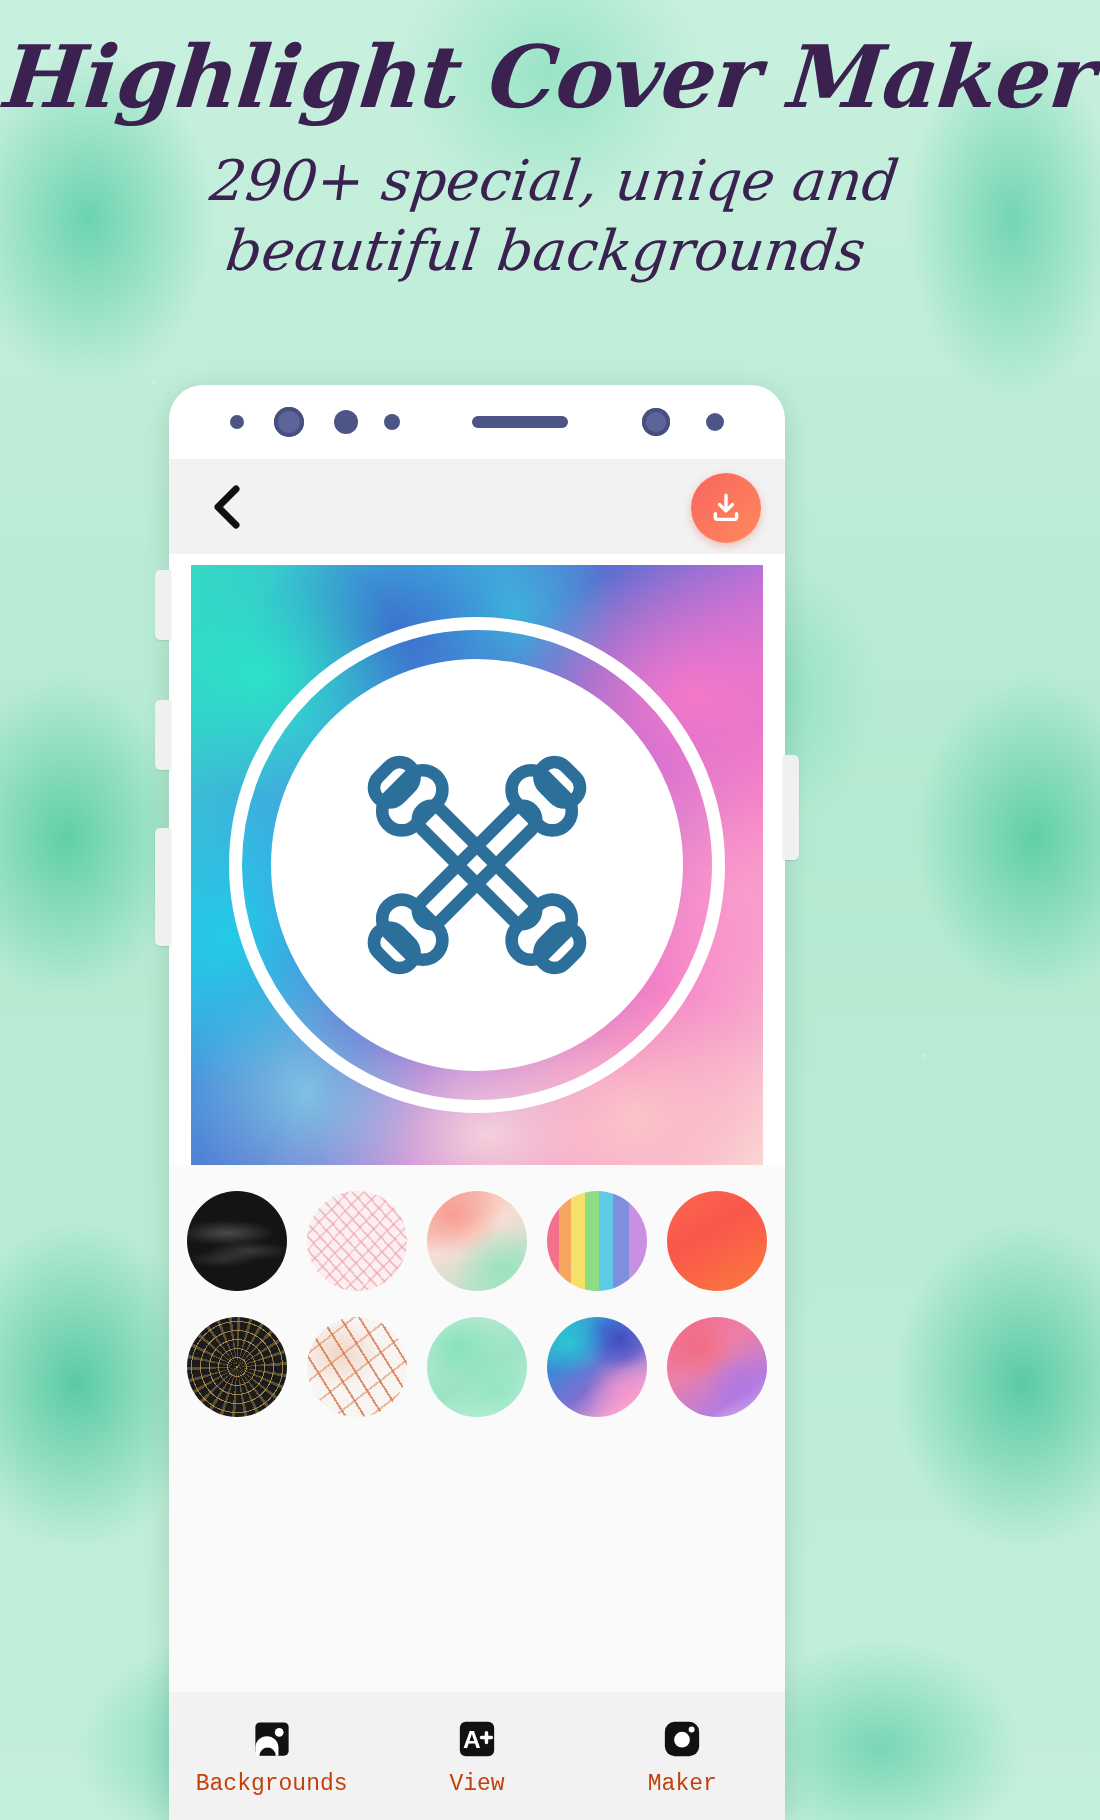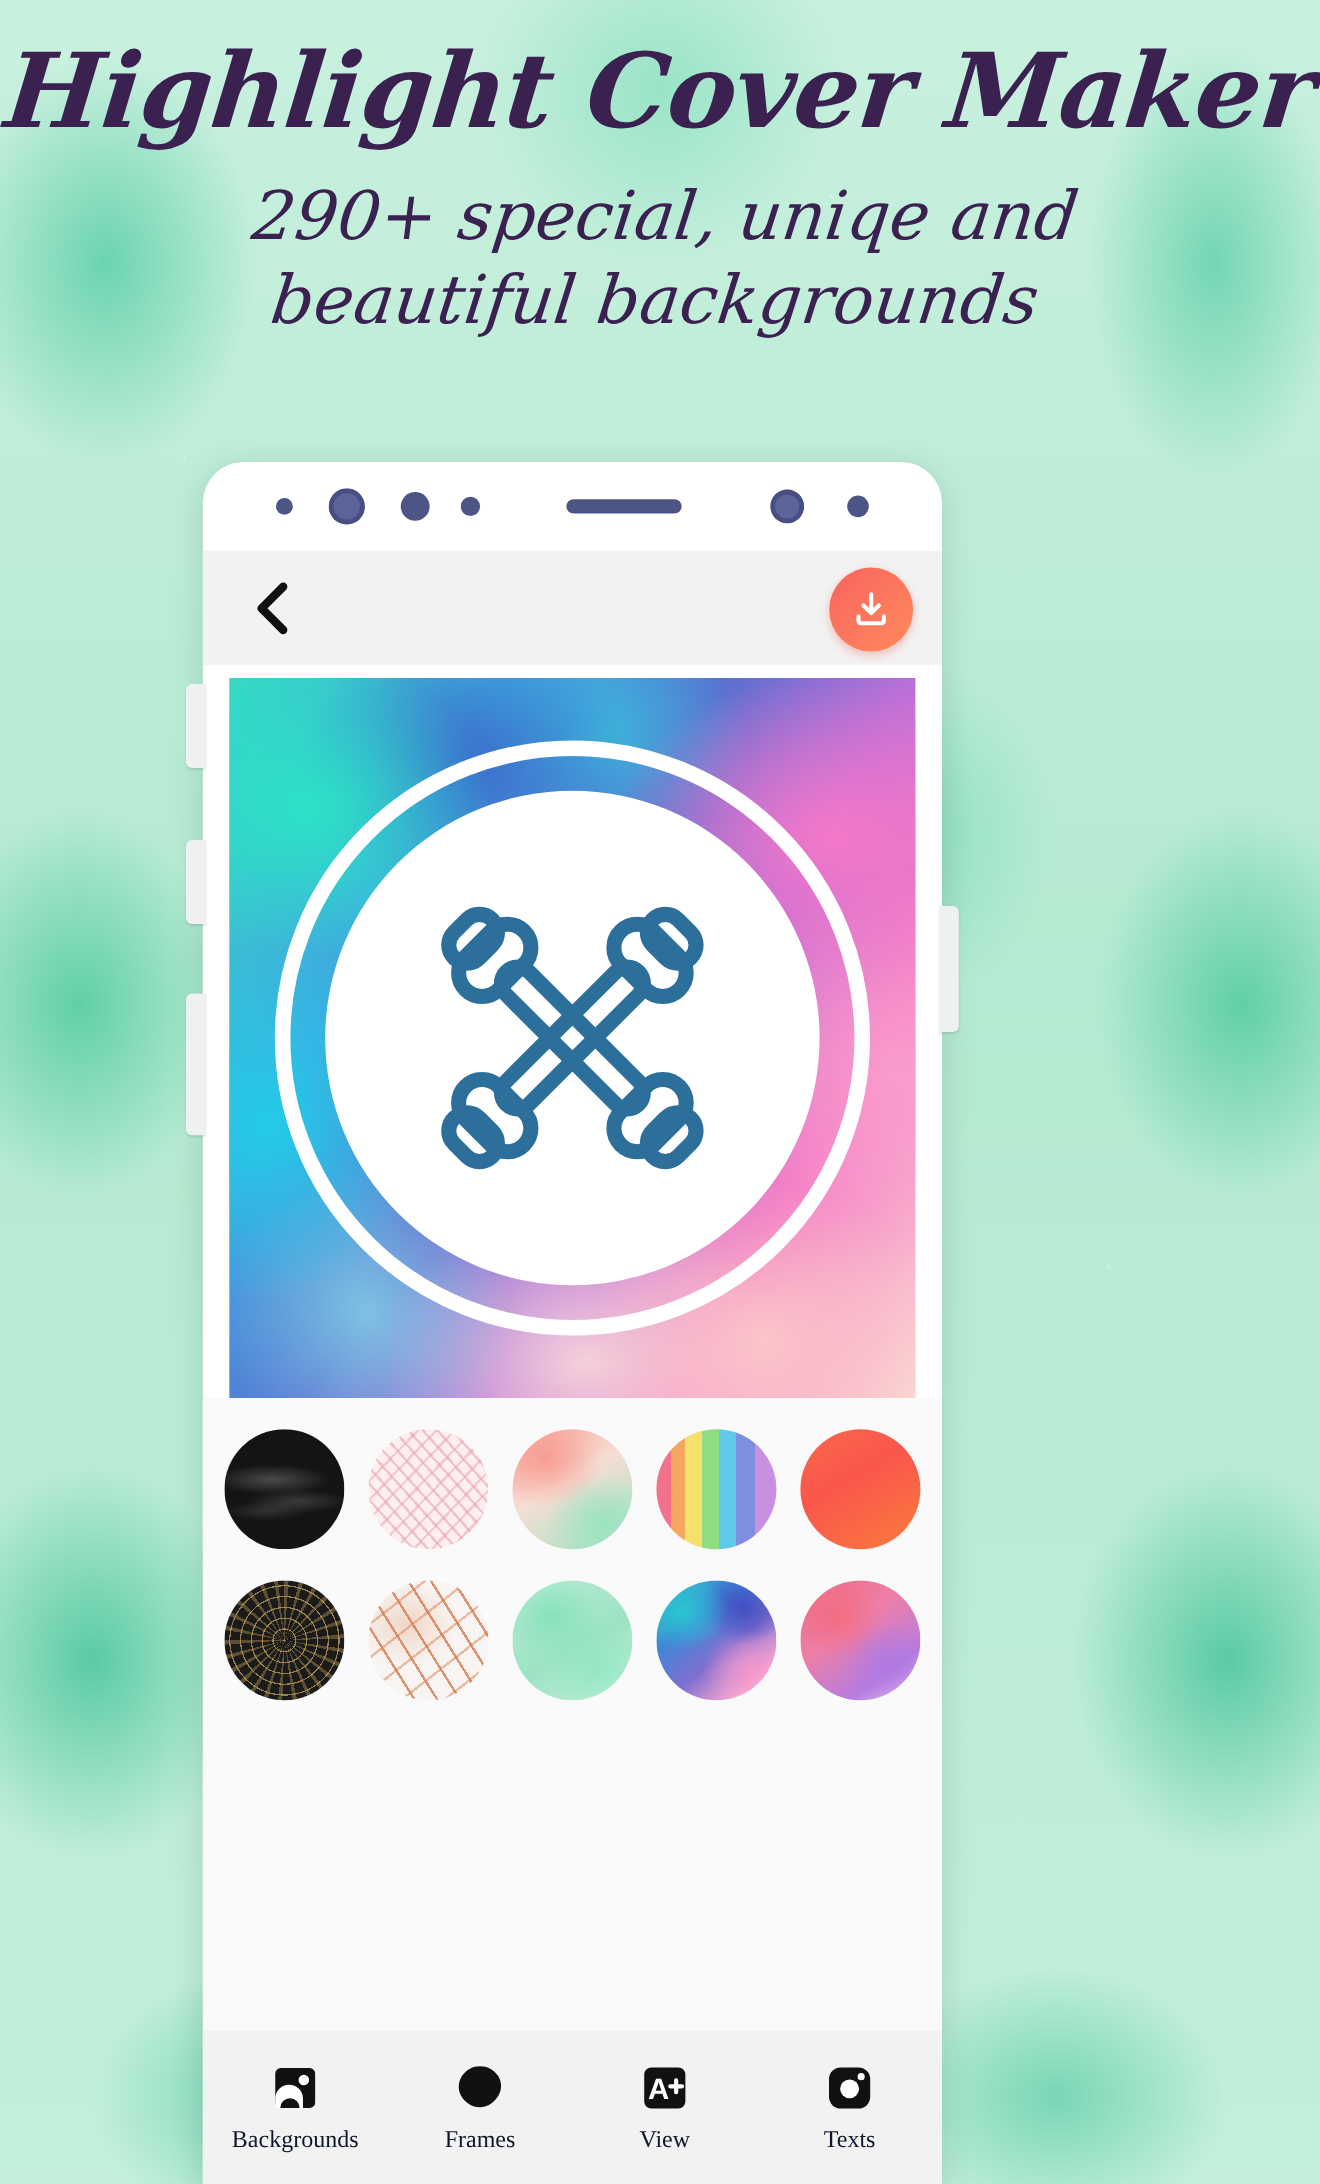--- a/index.html
+++ b/index.html
@@ -156,21 +156,21 @@
       radial-gradient(ellipse 58px 50px at 78% 74%, rgba(246,150,205,.85), transparent 68%),
       linear-gradient(140deg,#2fc9c4 0%, #3f86d8 32%, #7f6fd0 58%, #f3a6d0 82%, #f7dfe6 100%);}
   .bg-pinkpurple{background:
       radial-gradient(ellipse 55px 50px at 30% 30%, rgba(242,108,128,.92), transparent 68%),
       radial-gradient(ellipse 55px 50px at 74% 70%, rgba(176,120,226,.88), transparent 68%),
       linear-gradient(145deg,#f06a84 0%, #ee7fa8 40%, #b57ce0 75%, #efd5f0 100%);}
 
   
   #bottom-nav{position:absolute;left:0;right:0;bottom:0;height:128px;background:#f2f2f2;display:flex;align-items:center;justify-content:space-around;}
   .nav-item{display:flex;flex-direction:column;align-items:center;gap:9px;cursor:pointer;width:120px;}
-  .nav-label{font-size:20px;color:#0f172a;font-family:Liberation Serif, serif;}
+  .nav-label{font-size:23px;color:#c2410c;font-family:Liberation Mono, monospace;}
   .nav-icon{width:46px;height:46px;display:flex;align-items:center;justify-content:center;}
 </style>
 </head>
 <body>
 
 <div id="backdrop"></div>
 
 <div class="headline-wrap">
   <h1 id="title">Highlight Cover Maker</h1>
   <p id="subtitle">
@@ -260,28 +260,20 @@
           <svg width="42" height="42" viewBox="0 0 24 24">
             <rect x="2.5" y="2.5" width="19" height="19" rx="2.6" fill="#111111"></rect>
             <circle cx="16.1" cy="8.2" r="2.5" fill="#ffffff"></circle>
             <path d="M2.5 21.5 V17 A6.6 6.6 0 0 1 9.1 10.4 A6.6 6.6 0 0 1 15.7 17 V21.5 Z" fill="#ffffff"></path>
             <path d="M4.9 21.5 A4.6 4.6 0 0 1 9.5 16.9 A4.6 4.6 0 0 1 14.1 21.5 Z" fill="#111111"></path>
           </svg>
         </span>
         <span class="nav-label">Backgrounds</span>
       </div>
 
-      <div class="nav-item">
-        <span class="nav-icon">
-          <svg width="42" height="42" viewBox="0 0 24 24">
-            <path d="M12 1.6 C15.4 1.6 18.6 3.1 20.6 6.2 C22.4 9.1 22.6 12.6 20.8 15.6 C19 18.7 15.9 21.2 12 21.2 C8.1 21.2 4.8 18.9 3 15.7 C1.3 12.7 1.6 9.1 3.5 6.2 C5.5 3.1 8.6 1.6 12 1.6 Z" fill="#111111"></path>
-          </svg>
-        </span>
-        <span class="nav-label">Frames</span>
-      </div>
 
 
       <div class="nav-item">
         <span class="nav-icon">
           <svg width="42" height="42" viewBox="0 0 24 24">
             <rect x="2.2" y="2.2" width="19.6" height="19.6" rx="3.4" fill="#111111"></rect>
             <text x="9.1" y="17.3" font-family="Liberation Sans, sans-serif" font-size="14" font-weight="bold" fill="#ffffff" text-anchor="middle">A</text>
             <path d="M17.4 8.4 V14 M14.6 11.2 H20.2" stroke="#ffffff" stroke-width="2" stroke-linecap="round"></path>
           </svg>
         </span>
@@ -289,18 +281,18 @@
       </div>
 
       <div class="nav-item">
         <span class="nav-icon">
           <svg width="42" height="42" viewBox="0 0 24 24">
             <rect x="2.2" y="2.2" width="19.6" height="19.6" rx="5.6" fill="#111111"></rect>
             <circle cx="12" cy="12.4" r="4.5" fill="#ffffff"></circle>
             <circle cx="17.5" cy="6.6" r="1.7" fill="#ffffff"></circle>
           </svg>
         </span>
-        <span class="nav-label">Texts</span>
+        <span class="nav-label">Maker</span>
       </div>
 
     </div>
   </div>
 </div>
 
 </body></html>

